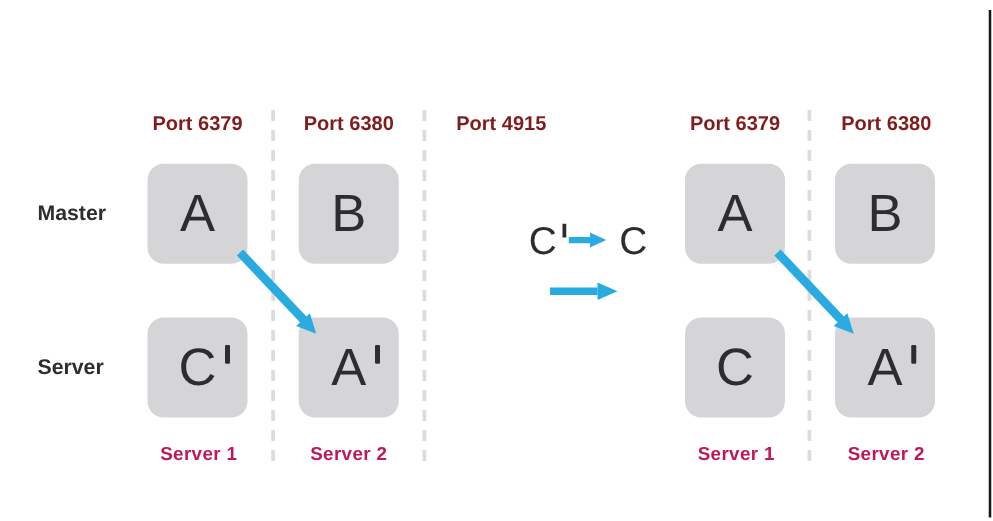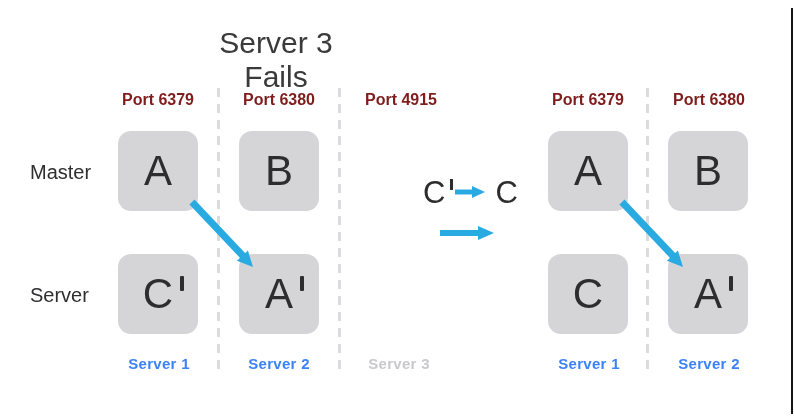--- a/index.html
+++ b/index.html
@@ -9,39 +9,39 @@
   }
   .title{
     position:absolute;left:188px;top:26px;width:176px;text-align:center;
     font-size:30px;font-weight:400;color:#3a3a3a;
   }
   .port{
     position:absolute;top:91px;width:120px;text-align:center;
     font-size:16px;font-weight:700;color:#7f1d1d;
   }
   .rowlabel{
-    position:absolute;left:30px;font-size:20px;font-weight:400;color:#2e2e30;
+    position:absolute;left:30px;font-size:17px;font-weight:700;color:#2e2e30;
   }
   .dash{
     position:absolute;top:88px;width:3px;height:284px;
     background:repeating-linear-gradient(to bottom,#dcdcde 0 9px,transparent 9px 16px);
   }
   .box{
     position:absolute;width:80px;height:80px;background:#d5d5d7;border-radius:13px;
     display:flex;align-items:center;justify-content:center;
     font-size:42px;color:#2d2d2f;
   }
   .lw{position:relative;display:inline-block;line-height:1;}
   .prime{
     position:absolute;top:3px;right:-11px;width:4px;height:15px;
     background:#2d2d2f;border-radius:1px;
   }
   .server{
     position:absolute;top:355px;width:120px;text-align:center;
-    font-size:15px;font-weight:700;color:#3b82f6;letter-spacing:.3px;
+    font-size:15px;font-weight:700;color:#be185d;letter-spacing:.3px;
   }
   .server.failed{color:#c9c9cd;}
   .transition{
     position:absolute;left:423px;top:175px;height:34px;
     display:flex;align-items:center;gap:9px;
     font-size:31px;color:#2d2d2f;
   }
   .t-lw{position:relative;display:inline-block;line-height:1;}
   .t-prime{
     position:absolute;top:2px;right:-8px;width:3px;height:11px;background:#2d2d2f;
@@ -52,21 +52,20 @@
   .bigarrow{position:absolute;left:439px;top:225px;}
   .border-right{
     position:absolute;left:791px;top:8px;width:2px;height:406px;background:#161616;
   }
 </style>
 </head>
 <body>
 
 <div class="canvas">
 
-  <div class="title">Server 3 Fails</div>
 
   <div class="rowlabel" style="top:161px">Master</div>
   <div class="rowlabel" style="top:284px">Server</div>
 
   <div class="port" style="left:98px">Port 6379</div>
   <div class="port" style="left:219px">Port 6380</div>
   <div class="port" style="left:341px">Port 4915</div>
 
   <div class="dash" style="left:217px"></div>
   <div class="dash" style="left:338px"></div>
@@ -80,21 +79,20 @@
 
   <div class="box" style="left:118px;top:254px">
     <span class="lw"><span>C</span><span class="prime"></span></span>
   </div>
   <div class="box" style="left:239px;top:254px">
     <span class="lw"><span>A</span><span class="prime"></span></span>
   </div>
 
   <div class="server" style="left:99px">Server 1</div>
   <div class="server" style="left:219px">Server 2</div>
-  <div class="server failed" style="left:339px">Server 3</div>
 
   <div class="transition">
     <span class="t-lw"><span>C</span><span class="t-prime"></span></span>
     <svg width="32" height="16">
       <line class="arrow-line" x1="1" y1="8" x2="18" y2="8" stroke-width="5"></line>
       <polygon class="arrow-head" points="31,8 18,2 18,14"></polygon>
     </svg>
     <span class="t-lw"><span>C</span></span>
   </div>
 

